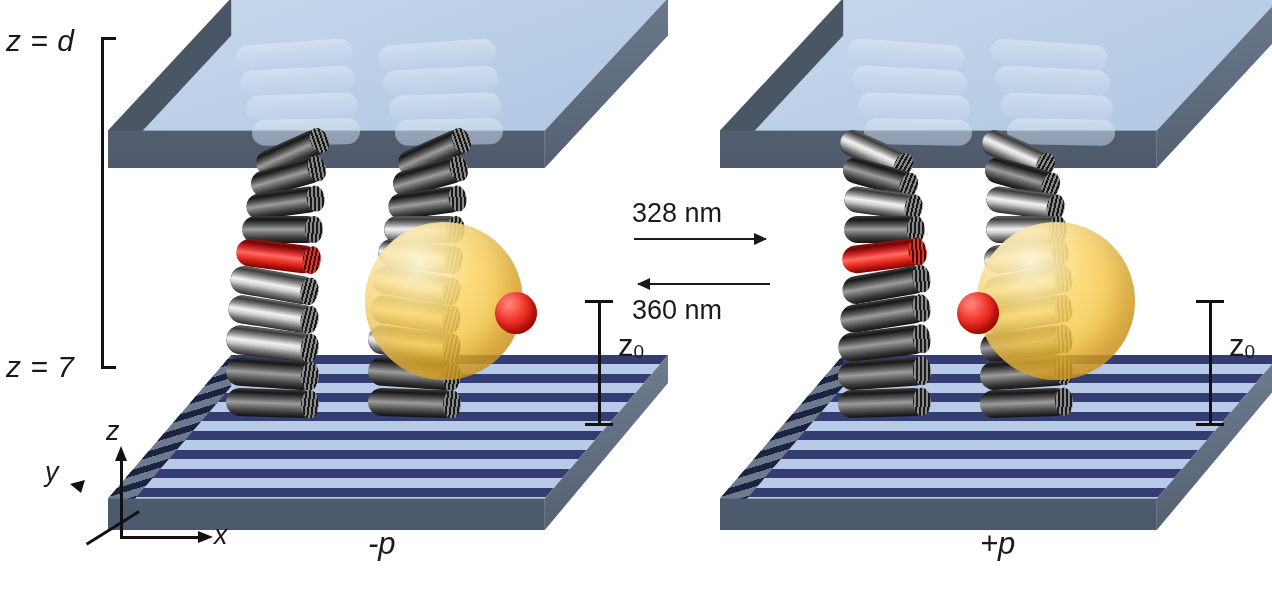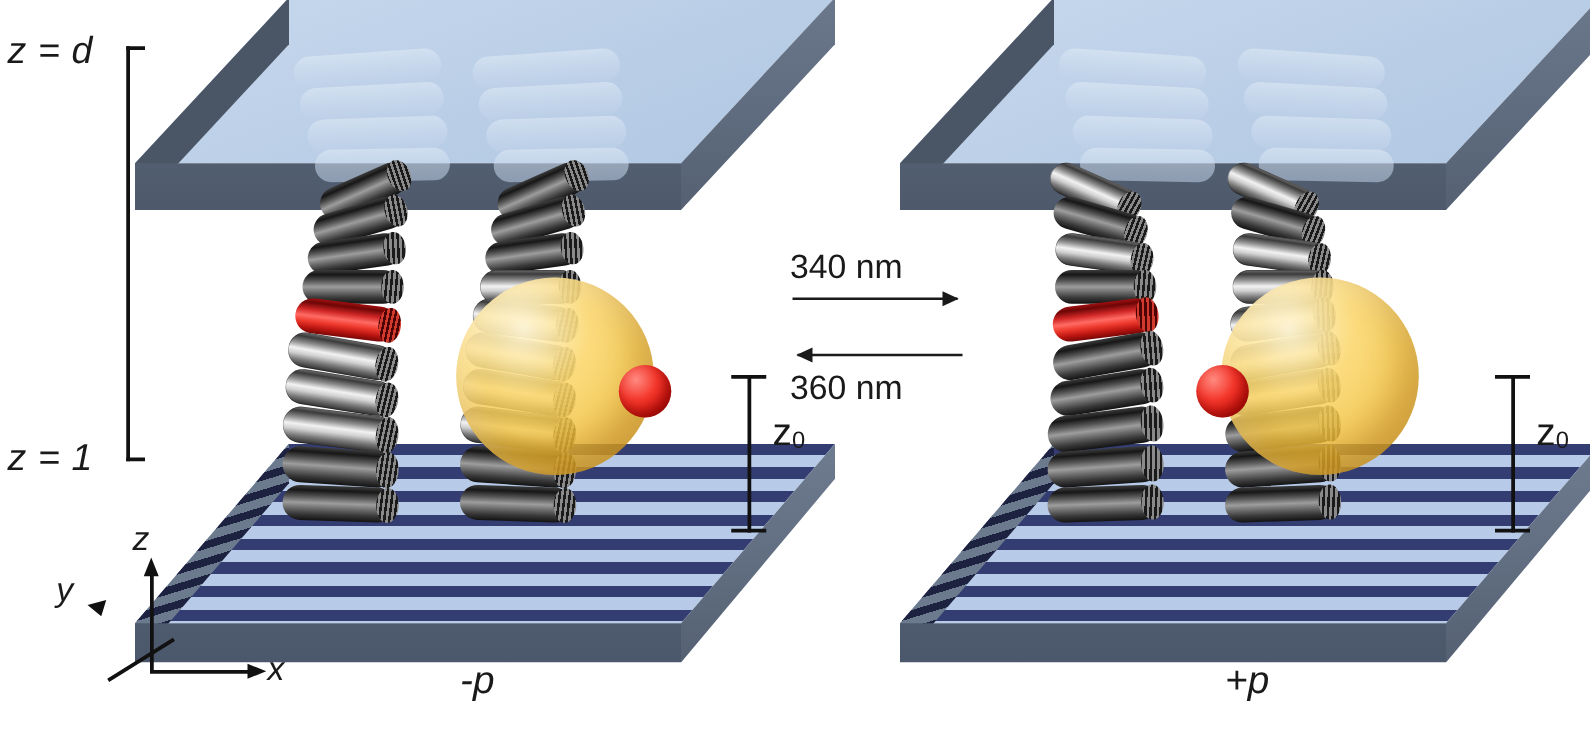--- a/index.html
+++ b/index.html
@@ -348,21 +348,21 @@
     </div>
 
     <div class="gold" style="left:365px;top:222px;width:158px;height:158px;"></div>
     <div class="redbead" style="left:345px;top:292px;width:42px;height:42px;"></div>
 
     <span class="lbl pm" style="left:368px;top:528px;">+p</span>
   </div>
 
   <span class="lbl z-eq" style="left:6px;top:26px;text-align:right;">z = d</span>
 
-  <span class="lbl z-eq" style="left:6px;top:352px;">z = 1</span>
+  <span class="lbl z-eq" style="left:6px;top:352px;">z = 7</span>
 
   <div class="bracket half" style="left:94px;top:37px;width:16px;height:332px;">
     <div class="cap top"></div>
     <div class="stem"></div>
     <div class="cap bot"></div>
   </div>
 
   <div class="bracket" style="left:585px;top:300px;width:28px;height:126px;">
     <div class="cap top"></div>
     <div class="stem"></div>
@@ -370,21 +370,21 @@
   </div>
   <span class="lbl z0" style="left:618px;top:330px;"><span style="font-style:normal">z</span><sub>0</sub></span>
 
   <div class="bracket" style="left:1196px;top:300px;width:28px;height:126px;">
     <div class="cap top"></div>
     <div class="stem"></div>
     <div class="cap bot"></div>
   </div>
   <span class="lbl z0" style="left:1229px;top:330px;"><span style="font-style:normal">z</span><sub>0</sub></span>
 
-  <span class="lbl nm" style="left:632px;top:200px;">340 nm</span>
+  <span class="lbl nm" style="left:632px;top:200px;">328 nm</span>
   <div class="arrow right" style="left:634px;top:238px;width:132px;">
     <i class="head"></i>
   </div>
 
   <div class="arrow left" style="left:638px;top:283px;width:132px;">
     <i class="head"></i>
   </div>
   <span class="lbl nm" style="left:632px;top:297px;">360 nm</span>
 
   <div class="axes" style="left:60px;top:430px;width:190px;height:130px;">

